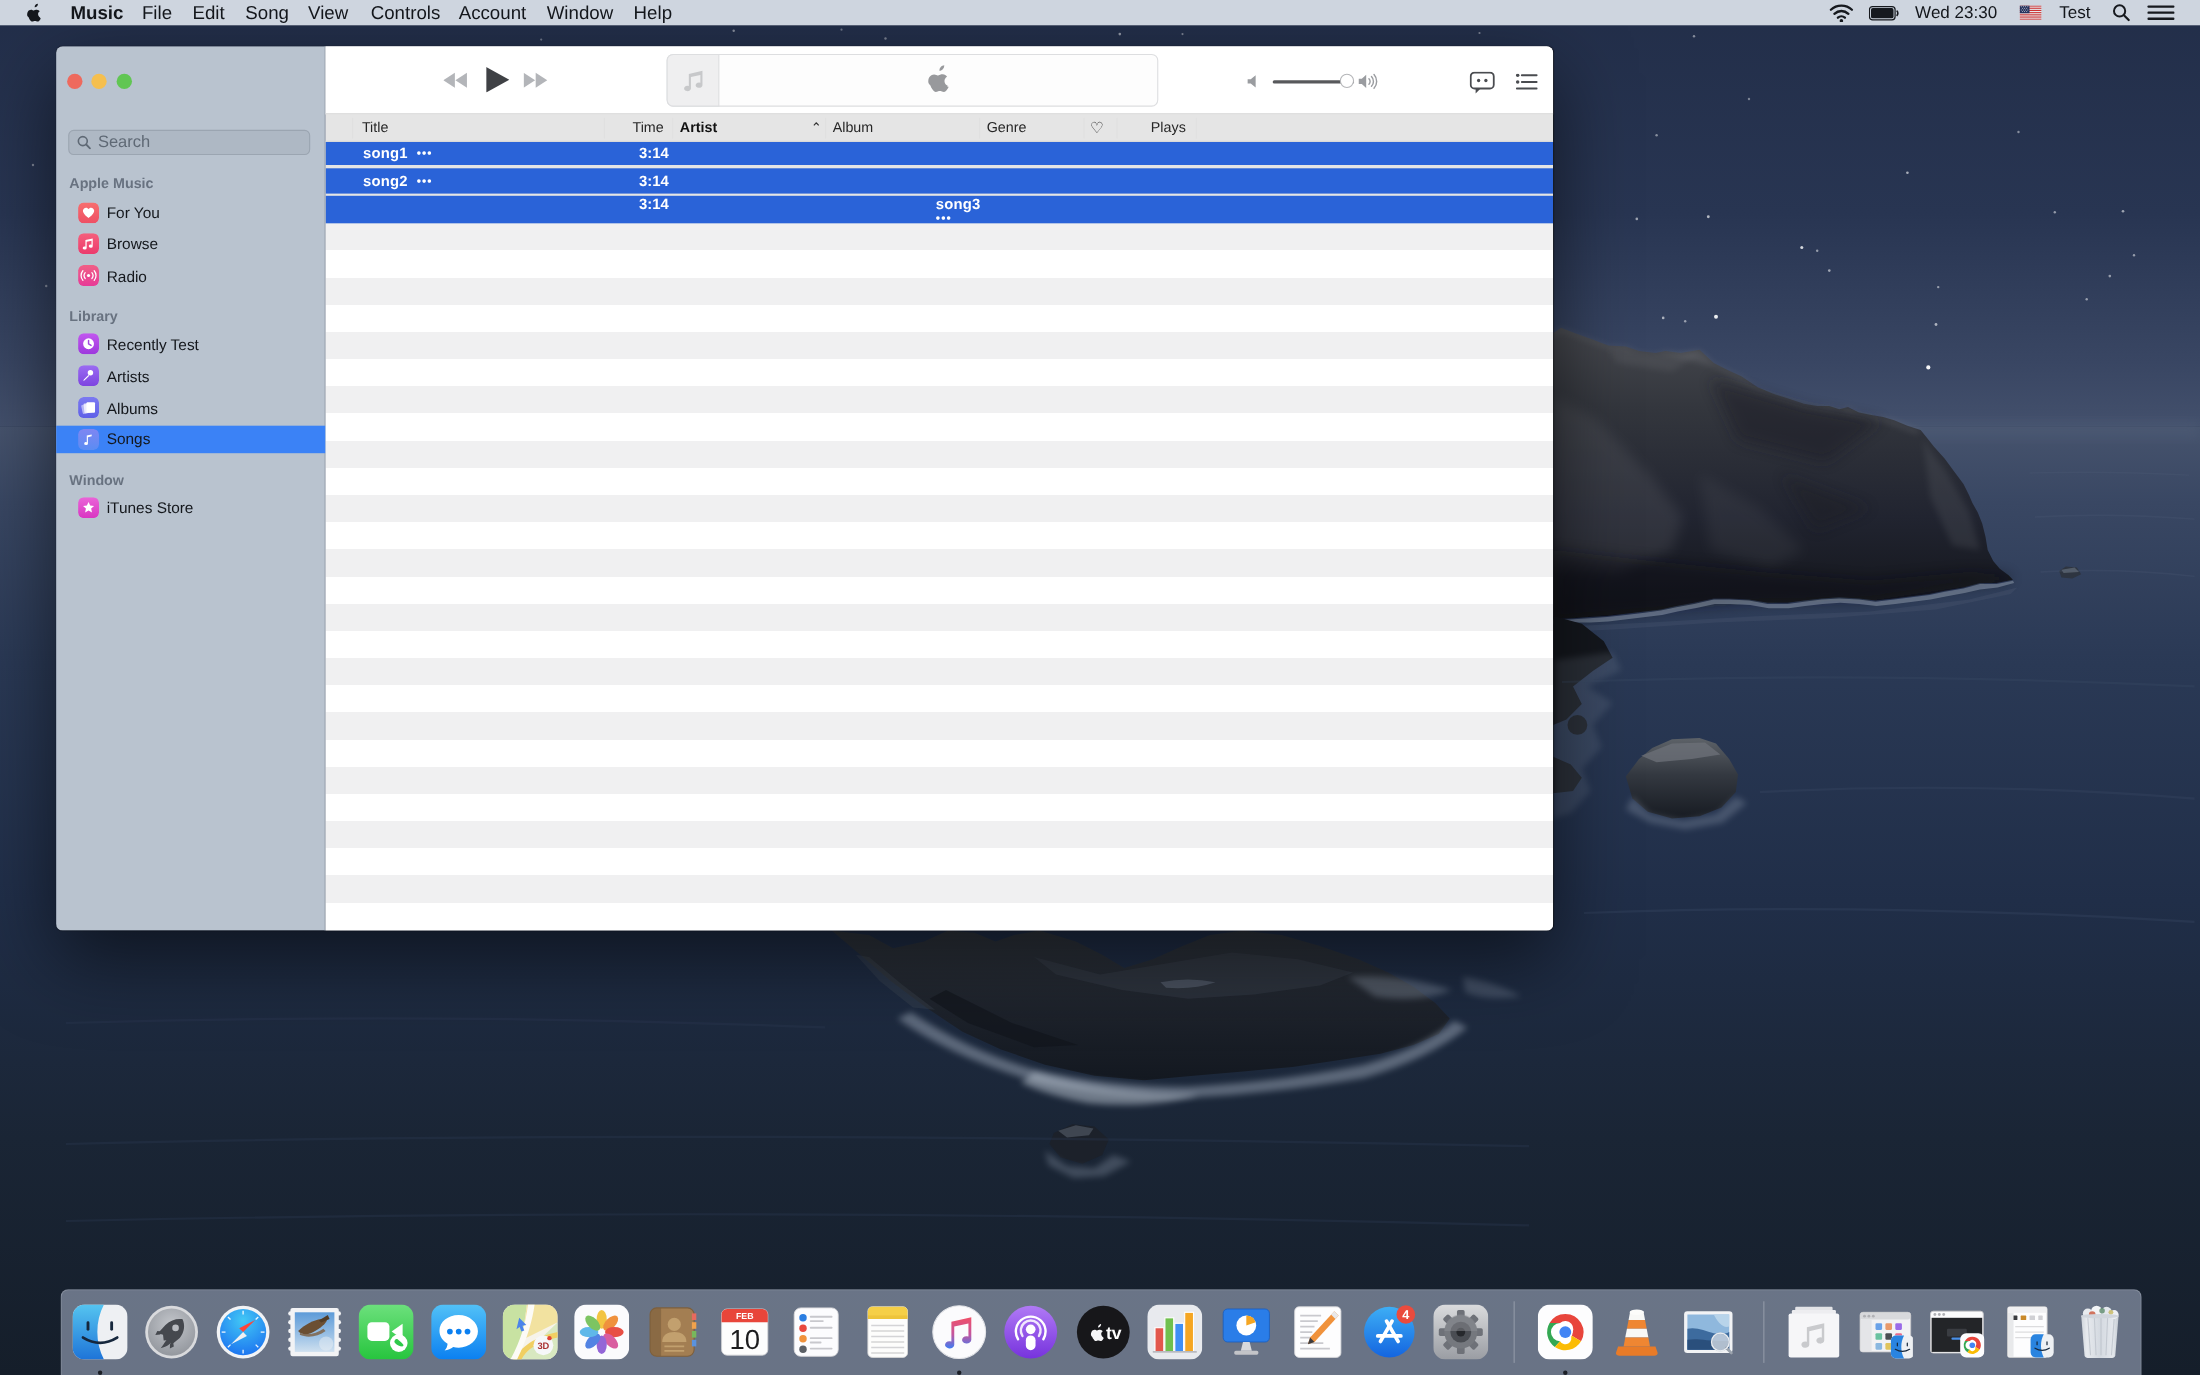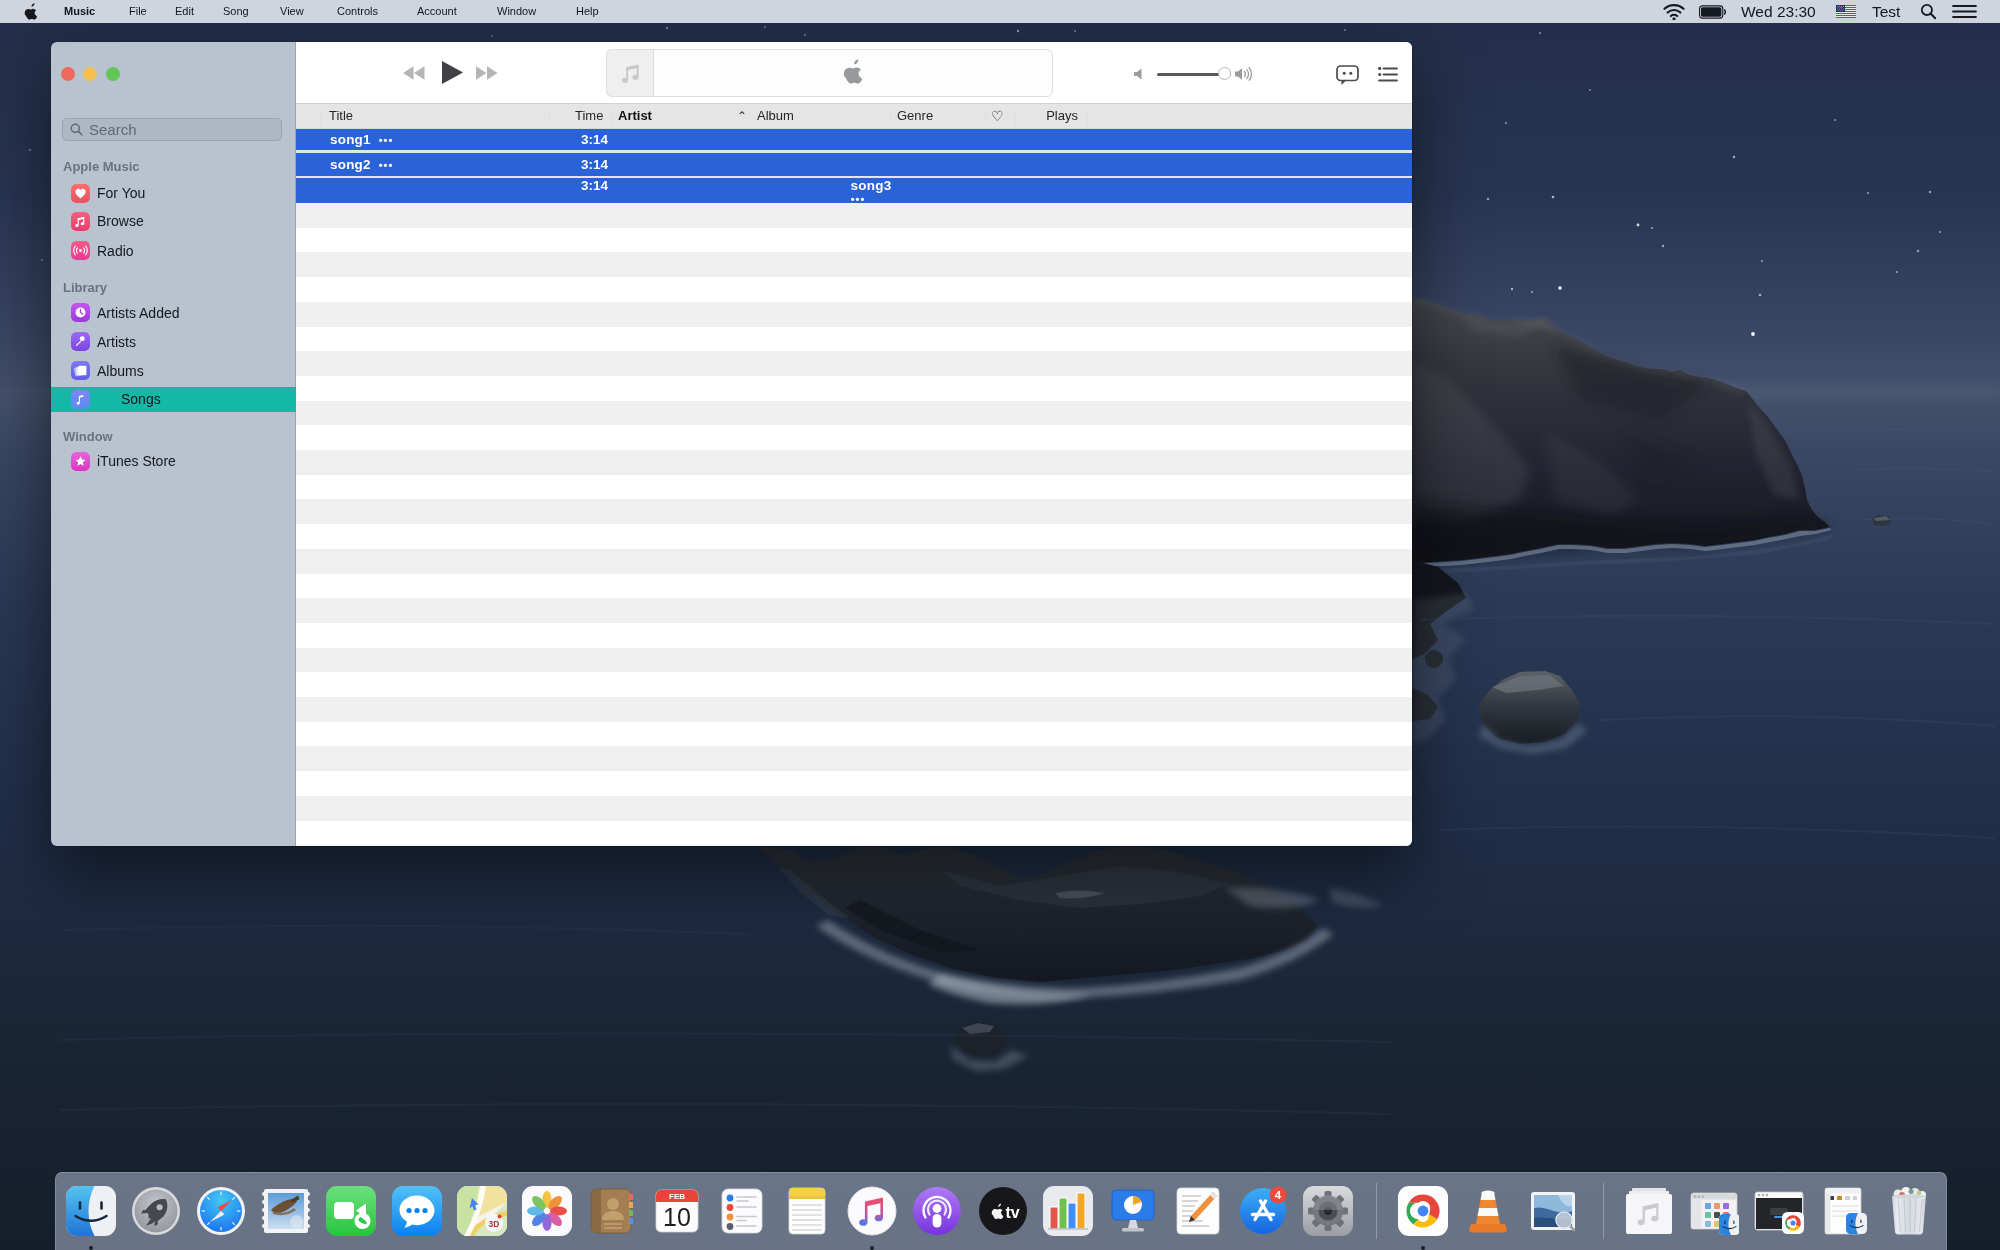--- a/index.html
+++ b/index.html
@@ -1,21 +1,21 @@
 <!DOCTYPE html>
 <html><head>
 <meta charset="utf-8">
 <style>
   html,body{margin:0;padding:0;}
   body{width:2000px;height:1250px;overflow:hidden;font-family:"Liberation Sans",sans-serif;-webkit-font-smoothing:antialiased;}
   #screen{position:absolute;top:0;left:0;width:2000px;height:1250px;overflow:hidden;background:#1d2a40;}
   #wall{position:absolute;top:0;left:0;}
   
   #menubar{position:absolute;top:0;left:0;width:2000px;height:23px;background:#ced5df;z-index:10;font-size:15.5px;color:#13161b;}
-  .mitem{position:absolute;top:0;height:23px;line-height:23px;white-space:nowrap;font-size:11px;}
+  .mitem{position:absolute;top:0;height:23px;line-height:23px;white-space:nowrap;font-size:17px;}
   #mb-right{position:absolute;left:0;top:0;width:2000px;height:23px;}
   
   #window{position:absolute;left:51px;top:42px;width:1361px;height:804px;border-radius:6px;overflow:hidden;box-shadow:0 25px 70px rgba(0,0,0,.55),0 0 1px rgba(0,0,0,.7);}
   #sidebar{position:absolute;left:0;top:0;width:245px;height:804px;background:#b9c3cf;border-right:1px solid #9aa3b0;box-sizing:border-box;}
   .tl{position:absolute;top:25px;width:14px;height:14px;border-radius:50%;}
   #searchbox{position:absolute;left:11px;top:76px;width:220px;height:23px;border-radius:5px;background:#aeb8c4;border:1px solid #9ba5b1;box-sizing:border-box;display:flex;align-items:center;color:#5f6975;font-size:15px;}
   .shead{position:absolute;left:12px;font-size:13px;font-weight:bold;color:#687280;}
   .sitem{position:absolute;left:0;width:245px;height:25px;display:flex;align-items:center;font-size:14px;color:#14171c;}
   .sicon{width:19px;height:19px;border-radius:5px;margin-left:20px;margin-right:7px;flex:none;}
   #main{position:absolute;left:245px;top:0;width:1116px;height:925px;background:#e5e5e5;}
@@ -305,21 +305,21 @@
             <defs>
               <linearGradient id="gra" x1="0" y1="0" x2="0" y2="1">
                 <stop offset="0" stop-color="#c257ef"></stop>
                 <stop offset="1" stop-color="#9d38dd"></stop>
               </linearGradient>
             </defs>
             <rect width="20" height="20" rx="5" fill="url(#gra)"></rect>
             <circle cx="10" cy="10" r="5.2" fill="#fff"></circle>
             <path d="M10 6.8 L10 10 L12.4 11.6" fill="none" stroke="#a347e0" stroke-width="1.4" stroke-linecap="round"></path>
           </svg>
-      <span>Artists Added</span>
+      <span>Recently Test</span>
     </div>
     <div class="sitem" style="top:287.3px;">
       <svg class="sicon" viewBox="0 0 20 20">
             <defs>
               <linearGradient id="gar" x1="0" y1="0" x2="0" y2="1">
                 <stop offset="0" stop-color="#9b6cf2"></stop>
                 <stop offset="1" stop-color="#7d44e0"></stop>
               </linearGradient>
             </defs>
             <rect width="20" height="20" rx="5" fill="url(#gar)"></rect>
@@ -338,21 +338,21 @@
             </defs>
             <rect width="20" height="20" rx="5" fill="url(#gal)"></rect>
             <g fill="#fff">
               <rect x="3.6" y="6.8" width="7.6" height="8.8" rx="1" opacity="0.5" transform="rotate(-12 7.4 11.2)"></rect>
               <rect x="5.6" y="5.9" width="7.8" height="9.2" rx="1" opacity="0.72" transform="rotate(-6 9.5 10.5)"></rect>
               <rect x="8" y="5" width="8.2" height="10" rx="1"></rect>
             </g>
           </svg>
       <span>Albums</span>
     </div>
-    <div class="sitem" style="top:344.7px;background:#14b8a6;gap:24px;">
+    <div class="sitem" style="top:344.7px;background:#3b82f6;">
       <svg class="sicon" viewBox="0 0 20 20">
             <defs>
               <linearGradient id="gso" x1="0" y1="0" x2="0" y2="1">
                 <stop offset="0" stop-color="#7e86f2"></stop>
                 <stop offset="1" stop-color="#5b8cf3"></stop>
               </linearGradient>
             </defs>
             <rect width="20" height="20" rx="5" fill="url(#gso)"></rect>
             <path d="M9.4 14 a1.8 1.4 0 1 1 -1.1 -1.3 L8.3 6.2 L13 5.2 L13 7 L9.4 7.8 Z" fill="#fff"></path>
           </svg>

